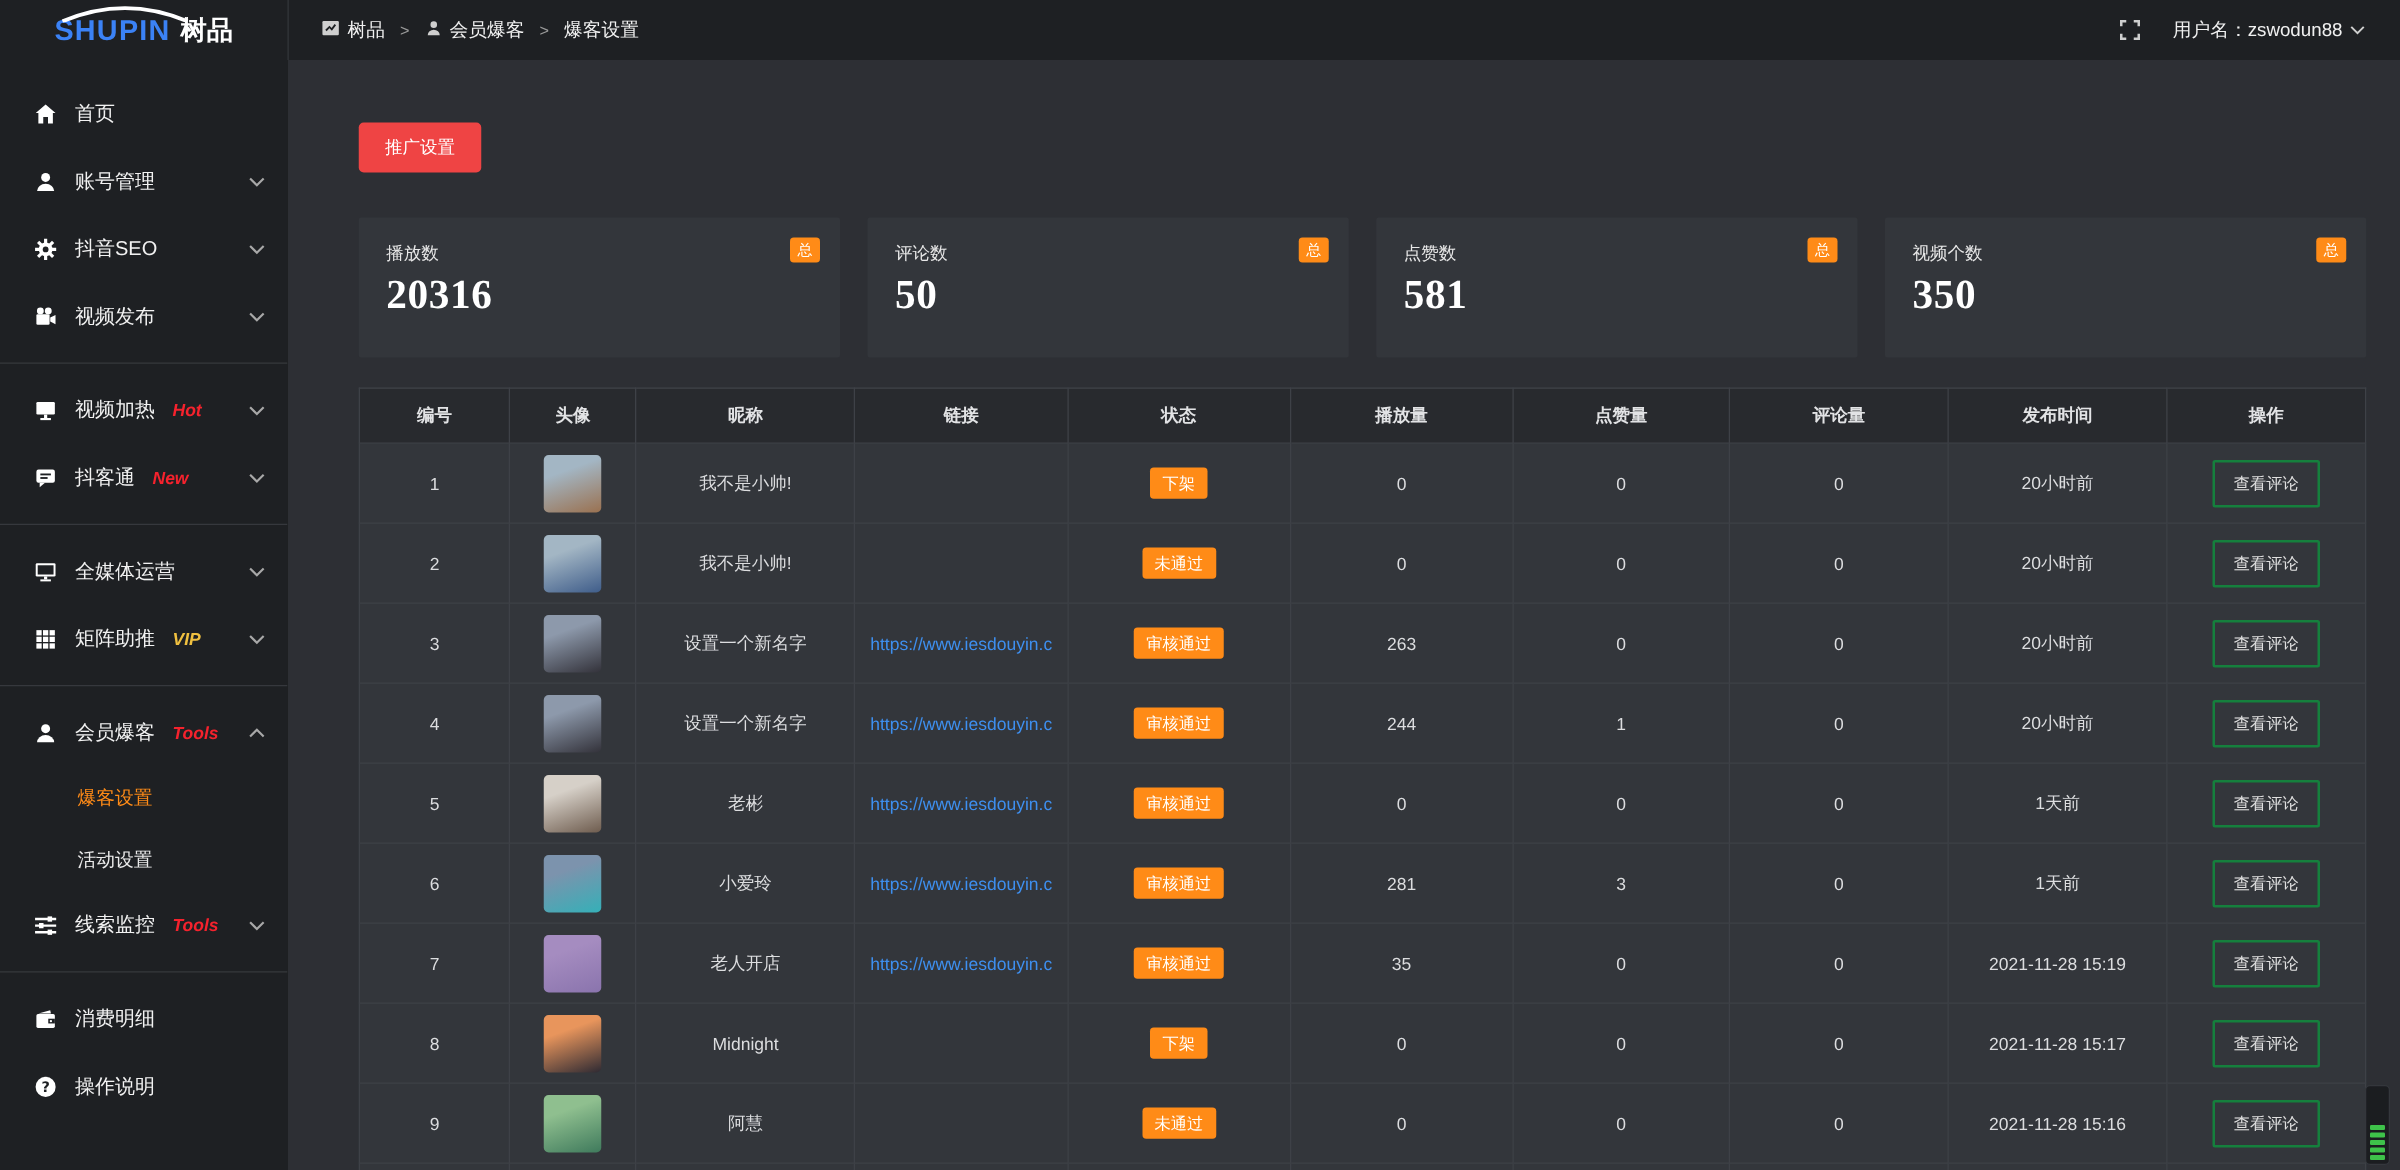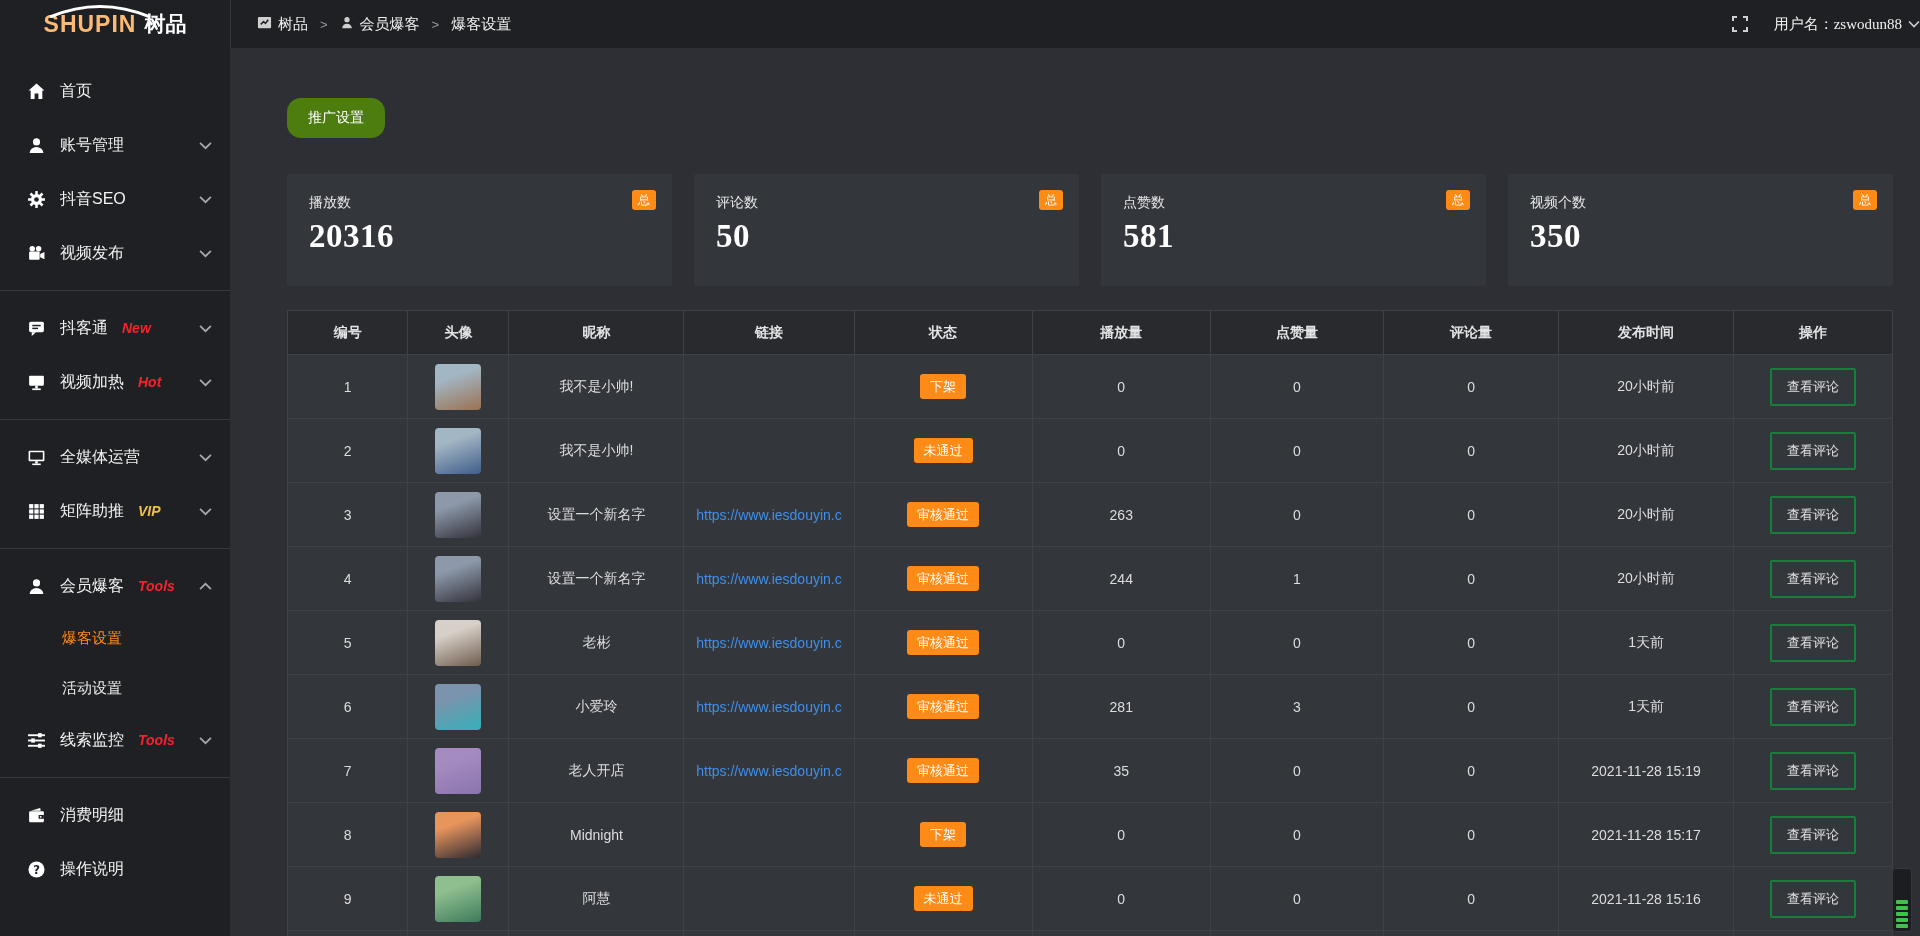--- a/index.html
+++ b/index.html
@@ -5,30 +5,30 @@
   * { margin:0; padding:0; box-sizing:border-box; }
   html,body { width:1920px; height:936px; overflow:hidden;
     font-family:"Liberation Sans","DejaVu Sans",sans-serif;
     background:#2d2f34; color:#e6e6e6; }
 
   
   .topbar { position:fixed; top:0; left:0; width:1920px; height:48px;
     background:#1e2023; display:flex; align-items:center; z-index:20; }
   .logo-area { width:230px; height:48px; display:flex; align-items:center;
     justify-content:center; gap:8px; }
-  .logo-en { position:relative; color:#fdba74; font-weight:bold; font-size:23px;
+  .logo-en { position:relative; color:#3b82f6; font-weight:bold; font-size:23px;
     letter-spacing:1px; line-height:1; }
   .logo-arc { position:absolute; top:-9px; left:2px; }
   .logo-cn { color:#fff; font-weight:bold; font-size:21px; }
   .breadcrumb { display:flex; align-items:center; gap:10px; padding-left:26px;
     border-left:1px solid #33363b; height:48px; font-size:15px; color:#f0f0f0; }
   .crumb { display:flex; align-items:center; gap:6px; cursor:pointer; }
   .crumb-sep { color:#9a9a9a; font-size:13px; padding:0 2px; }
   .topbar-right { margin-left:auto; display:flex; align-items:center; gap:26px;
-    font-size:15px; color:#f0f0f0;font-family:Liberation Serif, serif; }
+    padding-right:28px; font-size:15px; color:#f0f0f0; }
   .fullscreen-btn { cursor:pointer; display:flex; align-items:center; }
   .username { display:flex; align-items:center; gap:6px; cursor:pointer; }
 
   
   .sidebar { position:fixed; top:48px; left:0; width:230px; height:888px;
     background:#1e2023; padding-top:16px; overflow:hidden; }
   .menu-item { height:54px; display:flex; align-items:center; padding:0 18px 0 26px;
     cursor:pointer; font-size:16px; color:#f2f2f2; }
   .menu-icon { width:20px; height:20px; margin-right:14px; display:flex;
     align-items:center; justify-content:center; flex:none; }
@@ -36,21 +36,21 @@
   .menu-badge { font-style:italic; font-weight:bold; font-size:14px; margin-left:14px; }
   .menu-chevron { margin-left:auto; display:flex; }
   .menu-divider { height:1px; background:#36383d; margin:10px 0; }
   .submenu-item { height:50px; display:flex; align-items:center; padding-left:62px;
     font-size:15px; color:#eaeaea; cursor:pointer; }
   .submenu-item.active { color:#ff8b17; }
 
   
   .main { position:absolute; top:48px; left:230px; width:1690px; height:888px;
     padding:50px 27px 0 57px; }
-  .promo-btn { background:#4d7c0f; color:#fff; border:none; border-radius:14px;
+  .promo-btn { background:#ef4444; color:#fff; border:none; border-radius:4px;
     font-size:14px; padding:11px 21px; cursor:pointer;
     font-family:"Liberation Sans","DejaVu Sans",sans-serif; }
 
   .stats-row { display:flex; gap:22px; margin-top:36px;font-family:Liberation Serif, serif; }
   .stat-card { flex:1; background:#33363b; border-radius:2px; height:112px;
     padding:20px 22px; position:relative; }
   .stat-label { font-size:14px; color:#e8e8e8; }
   .stat-value { font-size:33px; font-weight:600; color:#fff; margin-top:6px;
     letter-spacing:.5px; }
   .stat-badge { position:absolute; top:16px; right:16px; background:#ff8b17;
@@ -184,44 +184,44 @@
       <span class="menu-chevron">
         <svg width="13" height="9" viewBox="0 0 12 8" fill="none" stroke="#a8a8a8" stroke-width="1.6">
           <path d="M1 1.5 L6 6.5 L11 1.5"></path>
         </svg>
       </span>
     </div>
     <div class="menu-divider"></div>
     <div class="menu-item">
       <span class="menu-icon">
         <svg width="19" height="19" viewBox="0 0 18 18">
+          <rect x="2" y="2.5" width="14" height="9.5" rx="1" fill="#fff"></rect>
+          <rect x="7.8" y="12" width="2.4" height="2.6" fill="#fff"></rect>
+          <rect x="5" y="14.6" width="8" height="1.6" fill="#fff"></rect>
+        </svg>
+      </span>
+      <span class="menu-label">视频加热</span>
+      <span class="menu-badge" style="color: rgb(245, 34, 45);">Hot</span>
+      <span class="menu-chevron">
+        <svg width="13" height="9" viewBox="0 0 12 8" fill="none" stroke="#a8a8a8" stroke-width="1.6">
+          <path d="M1 1.5 L6 6.5 L11 1.5"></path>
+        </svg>
+      </span>
+    </div>
+    <div class="menu-item">
+      <span class="menu-icon">
+        <svg width="19" height="19" viewBox="0 0 18 18">
           <rect x="2" y="2.5" width="14" height="10" rx="1.6" fill="#fff"></rect>
           <path d="M4.5 12.5 L4.5 16 L8.5 12.5 Z" fill="#fff"></path>
           <rect x="5" y="5.5" width="8" height="1.4" fill="#1e2023"></rect>
           <rect x="5" y="8.2" width="5.5" height="1.4" fill="#1e2023"></rect>
         </svg>
       </span>
       <span class="menu-label">抖客通</span>
       <span class="menu-badge" style="color: rgb(245, 34, 45);">New</span>
-      <span class="menu-chevron">
-        <svg width="13" height="9" viewBox="0 0 12 8" fill="none" stroke="#a8a8a8" stroke-width="1.6">
-          <path d="M1 1.5 L6 6.5 L11 1.5"></path>
-        </svg>
-      </span>
-    </div>
-    <div class="menu-item">
-      <span class="menu-icon">
-        <svg width="19" height="19" viewBox="0 0 18 18">
-          <rect x="2" y="2.5" width="14" height="9.5" rx="1" fill="#fff"></rect>
-          <rect x="7.8" y="12" width="2.4" height="2.6" fill="#fff"></rect>
-          <rect x="5" y="14.6" width="8" height="1.6" fill="#fff"></rect>
-        </svg>
-      </span>
-      <span class="menu-label">视频加热</span>
-      <span class="menu-badge" style="color: rgb(245, 34, 45);">Hot</span>
       <span class="menu-chevron">
         <svg width="13" height="9" viewBox="0 0 12 8" fill="none" stroke="#a8a8a8" stroke-width="1.6">
           <path d="M1 1.5 L6 6.5 L11 1.5"></path>
         </svg>
       </span>
     </div>
     <div class="menu-divider"></div>
     <div class="menu-item">
       <span class="menu-icon">
         <svg width="19" height="19" viewBox="0 0 18 18">

